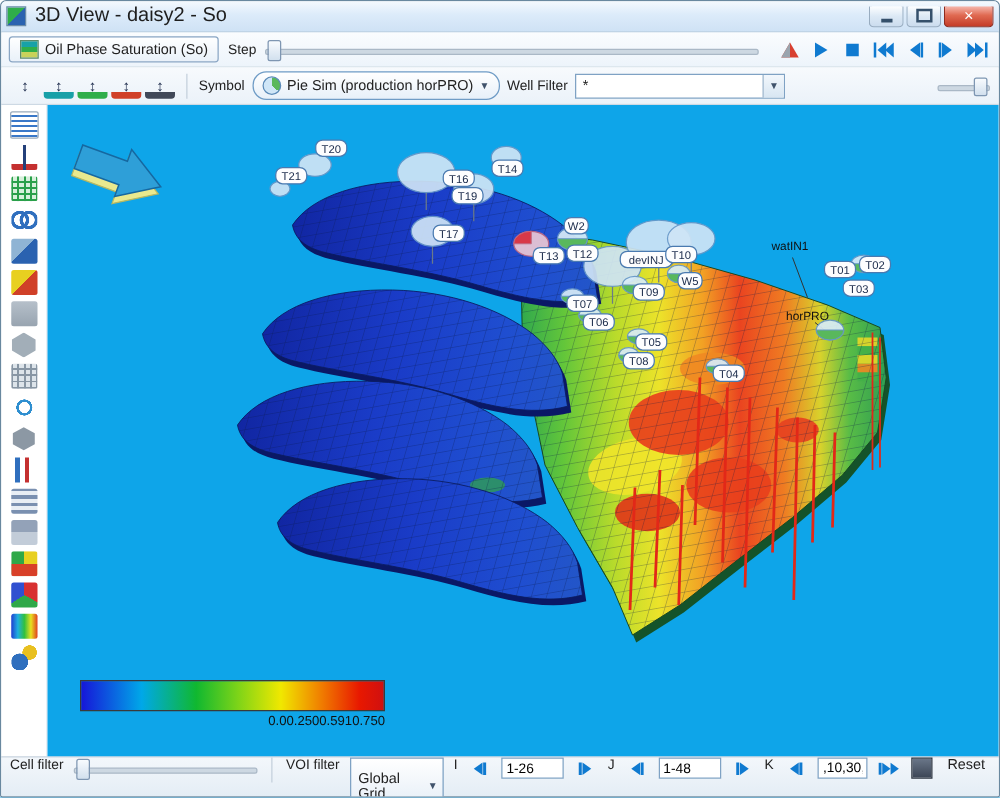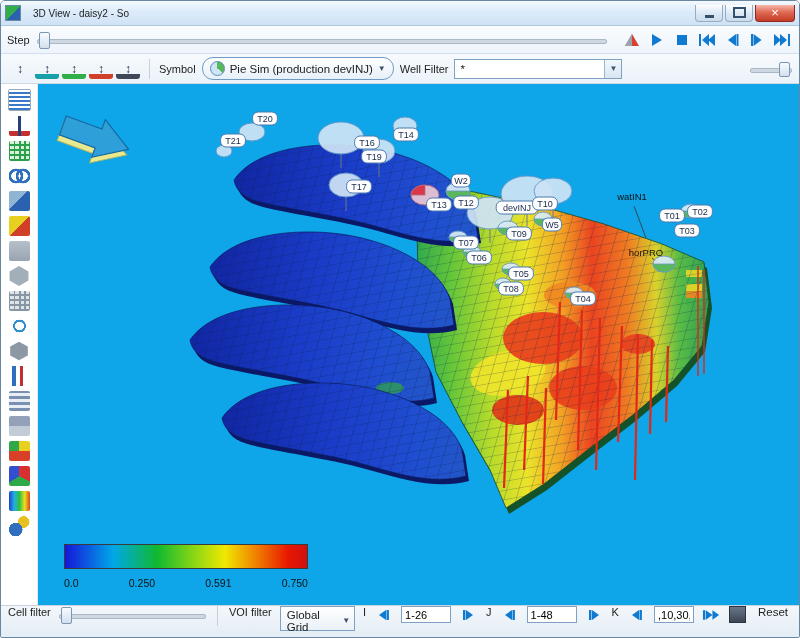--- a/index.html
+++ b/index.html
@@ -2,21 +2,21 @@
 <html><head>
 <meta charset="utf-8">
 <style>
   html,body{margin:0;padding:0;}
   body{width:800px;height:638px;font-family:"Liberation Sans",sans-serif;background:#fff;overflow:hidden;}
   .window{position:absolute;inset:0;border:1px solid #69889f;border-radius:5px 5px 2px 2px;overflow:hidden;display:flex;flex-direction:column;background:#fff;}
 
   
   .titlebar{height:24px;flex:none;background:linear-gradient(#f4f9fe,#dcebfa 45%,#cfe2f5);display:flex;align-items:center;padding:0 4px;border-bottom:1px solid #b0c8de;}
   .app-icon{width:14px;height:14px;border:1px solid #6a8aa8;background:linear-gradient(135deg,#2fae4a 0 50%,#2a62b0 50%);flex:none;}
-  .title{font-size:10px;color:#1e1e1e;margin-left:12px;flex:1;white-space:nowrap;}
+  .title{font-size:16px;color:#1e1e1e;margin-left:7px;flex:1;white-space:nowrap;}
   .winbtn{width:28px;height:17px;border:1px solid #98acc0;border-top:none;border-radius:0 0 4px 4px;background:linear-gradient(#fdfeff,#dce9f5 50%,#cbdcee);display:flex;align-items:center;justify-content:center;margin-left:2px;box-sizing:border-box;}
   .winbtn.close{width:40px;background:linear-gradient(#f5b8ae,#e06a52 45%,#c43c28);border-color:#8e2b1e;color:#fff;font-size:13px;line-height:1;}
   .min-glyph{width:9px;height:3px;background:#35506b;margin-top:7px;}
   .max-glyph{width:9px;height:7px;border:2px solid #35506b;}
 
   
   .row1{height:27px;flex:none;display:flex;align-items:center;gap:7px;padding:0 6px;background:linear-gradient(#fafcfe,#edf4fb);border-bottom:1px solid #d4dfe9;}
   .prop-btn{display:flex;align-items:center;gap:5px;height:21px;padding:0 8px;border:1px solid #8aa6c4;border-radius:3px;background:linear-gradient(#ffffff,#e9f1f9);font-size:11.5px;color:#222;cursor:default;}
   .prop-icon{width:13px;height:13px;background:linear-gradient(180deg,#17a2a8 0 33%,#2fae4a 33% 66%,#c8d25a 66%);border:1px solid #5a8a6a;flex:none;}
   .lbl{font-size:11px;color:#222;white-space:nowrap;}
@@ -63,27 +63,27 @@
   .st-blocks-menu-icon{background:linear-gradient(180deg,#93a2b8 0 50%,#c2ccd8 50%);}
   .st-property-grid-icon{background:linear-gradient(180deg,transparent 0 50%,#d84028 50%),linear-gradient(90deg,#2fa848 0 50%,#e8d020 50%);}
   .st-rgb-cube-icon{background:conic-gradient(#d83030 0 33%,#2fa848 33% 66%,#3050d0 66%);}
   .st-texture-icon{background:linear-gradient(90deg,#2040d0,#20b0e0,#30c040,#e8e020,#e04020);}
   .st-probe-icon{background:radial-gradient(circle at 32% 68%,#2f6fbe 0 34%,transparent 35%),radial-gradient(circle at 70% 30%,#e8c020 0 28%,transparent 29%);}
 
   .viewport{flex:1;position:relative;background:#0ea5e9;}
   #scene{position:absolute;left:0;top:4px;width:100%;height:456px;}
   .colorbar-wrap{position:absolute;left:26px;top:460px;width:244px;}
   .colorbar-gradient{height:23px;border:1px solid #3a3a3a;background:linear-gradient(90deg,#1616d8 0%,#00a8e8 20%,#10b830 38%,#7fd418 52%,#f0e800 66%,#f07800 80%,#e81800 92%,#d01010 100%);}
-  .colorbar-ticks{display:flex;justify-content:space-between;font-size:10.5px;color:#111;margin-top:8px;}
+  .colorbar-ticks{display:flex;justify-content:flex-end;font-size:10.5px;color:#111;margin-top:2px;}
 
   
   .bottombar{height:31px;flex:none;border-top:1px solid #c6d2de;background:linear-gradient(#f3f7fb,#e4edf5);display:flex;align-items:flex-start;gap:8px;padding:0 7px;font-size:11.5px;color:#222;}
   .bb-slider{width:172px;}
   .vsep{width:1px;height:20px;background:#c4d0dc;margin:0 3px;flex:none;}
-  .voi-dd{display:flex;align-items:center;height:19px;border:1px solid #7fa2c4;background:linear-gradient(#fff,#eaf1f8);padding:4px 4px 0 6px;gap:8px;}
+  .voi-dd{display:flex;align-items:center;height:19px;border:1px solid #7fa2c4;background:linear-gradient(#fff,#eaf1f8);padding:12px 4px 0 6px;gap:8px;}
   .range-input{width:50px;height:17px;border:1px solid #7fa2c4;font-size:11px;padding:0 3px;font-family:"Liberation Sans",sans-serif;box-sizing:border-box;}
   .k-input{width:40px;}
   .nav-btn{width:19px;height:18px;display:flex;align-items:center;justify-content:center;border-radius:2px;flex:none;}
   .dark-btn{width:15px;height:15px;background:linear-gradient(#6a7688,#3c4656);border:1px solid #2c3440;flex:none;}
   .reset-btn{margin-left:auto;font-size:11.5px;color:#222;background:transparent;border:none;padding:0 4px;font-family:"Liberation Sans",sans-serif;}
 </style>
 </head>
 <body>
 
 <div class="window">
@@ -96,20 +96,24 @@
       </div>
     <div class="winbtn">
         <span class="max-glyph"></span>
       </div>
     <div class="winbtn close">
         <span>×</span>
       </div>
   </div>
 
   <div class="row1">
+    <button class="prop-btn">
+      <span class="prop-icon"></span>
+      <span>Oil Phase Saturation (So)</span>
+    </button>
     <span class="lbl">Step</span>
     <div class="slider step-slider">
       <div class="groove"></div>
       <div class="s-handle"></div>
     </div>
     <div class="playback" id="playback">
         <span class="pb-icon">
           <svg width="16" height="14" viewBox="0 0 16 14">
             <polygon points="8,1 15,13 1,13" fill="#d84030"></polygon>
             <polygon points="8,1 1,13 8,13" fill="#9aa4ae"></polygon>
@@ -159,21 +163,21 @@
         <div class="t2-icon t2-wells-visibility-icon">↕</div>
         <div class="t2-icon t2-injector-wells-icon">↕</div>
         <div class="t2-icon t2-producer-wells-icon">↕</div>
         <div class="t2-icon t2-perforation-icon">↕</div>
         <div class="t2-icon t2-well-symbols-icon">↕</div>
       </div>
     <div class="vsep"></div>
     <span class="lbl">Symbol</span>
     <div class="symbol-dd">
       <span class="pie-glyph"></span>
-      <span>Pie Sim (production devINJ)</span>
+      <span>Pie Sim (production horPRO)</span>
       <span class="dd-arrow">▼</span>
     </div>
     <span class="lbl">Well Filter</span>
     <div class="combo">
       <span class="combo-val">*</span>
       <span class="dd-btn">▼</span>
     </div>
     <div class="slider mini-slider">
       <div class="groove"></div>
       <div class="s-handle"></div>

